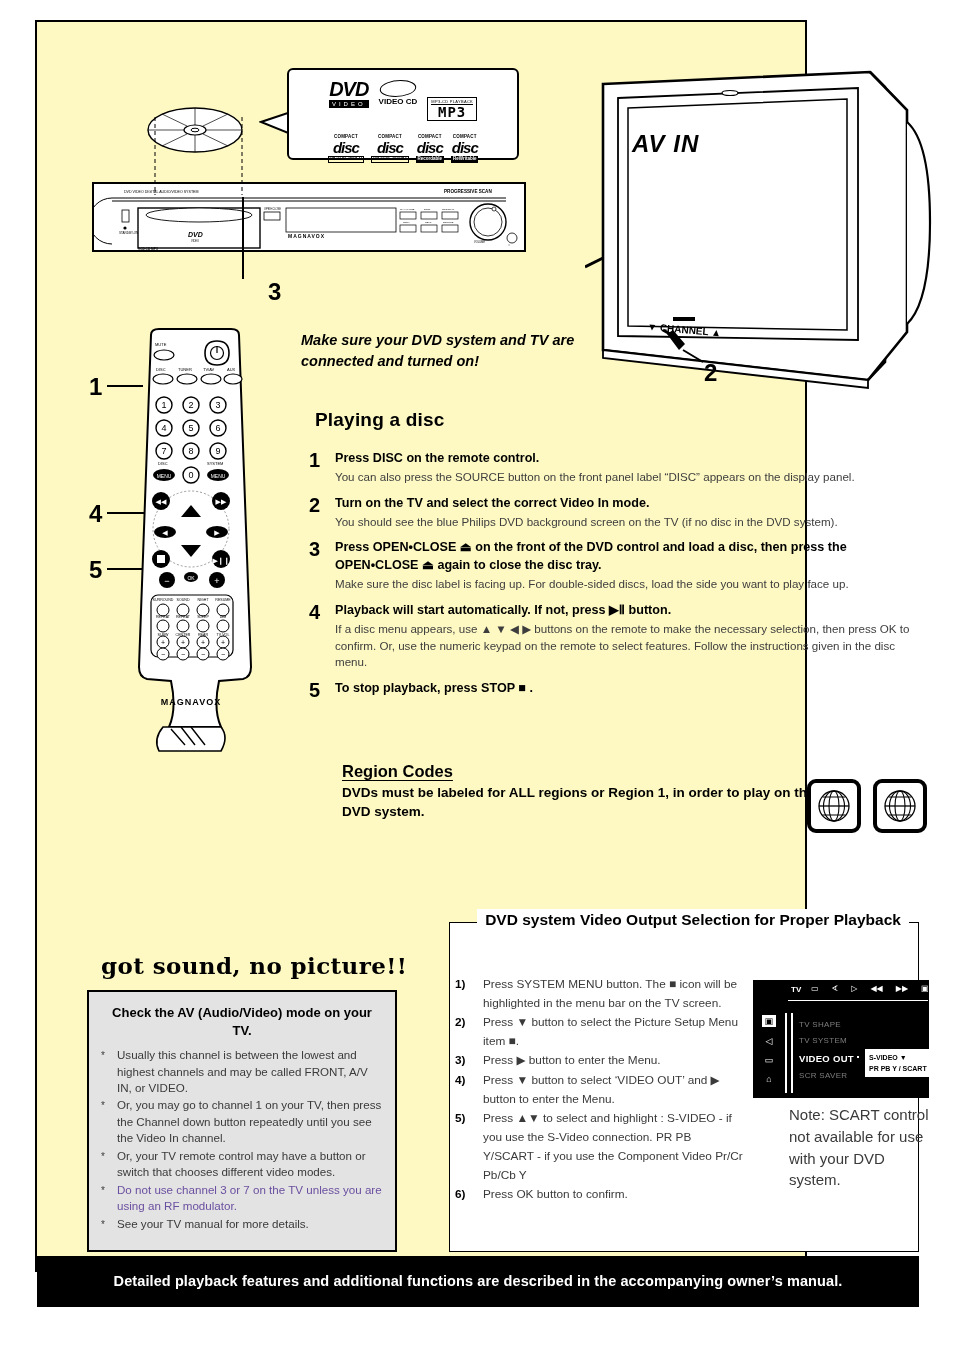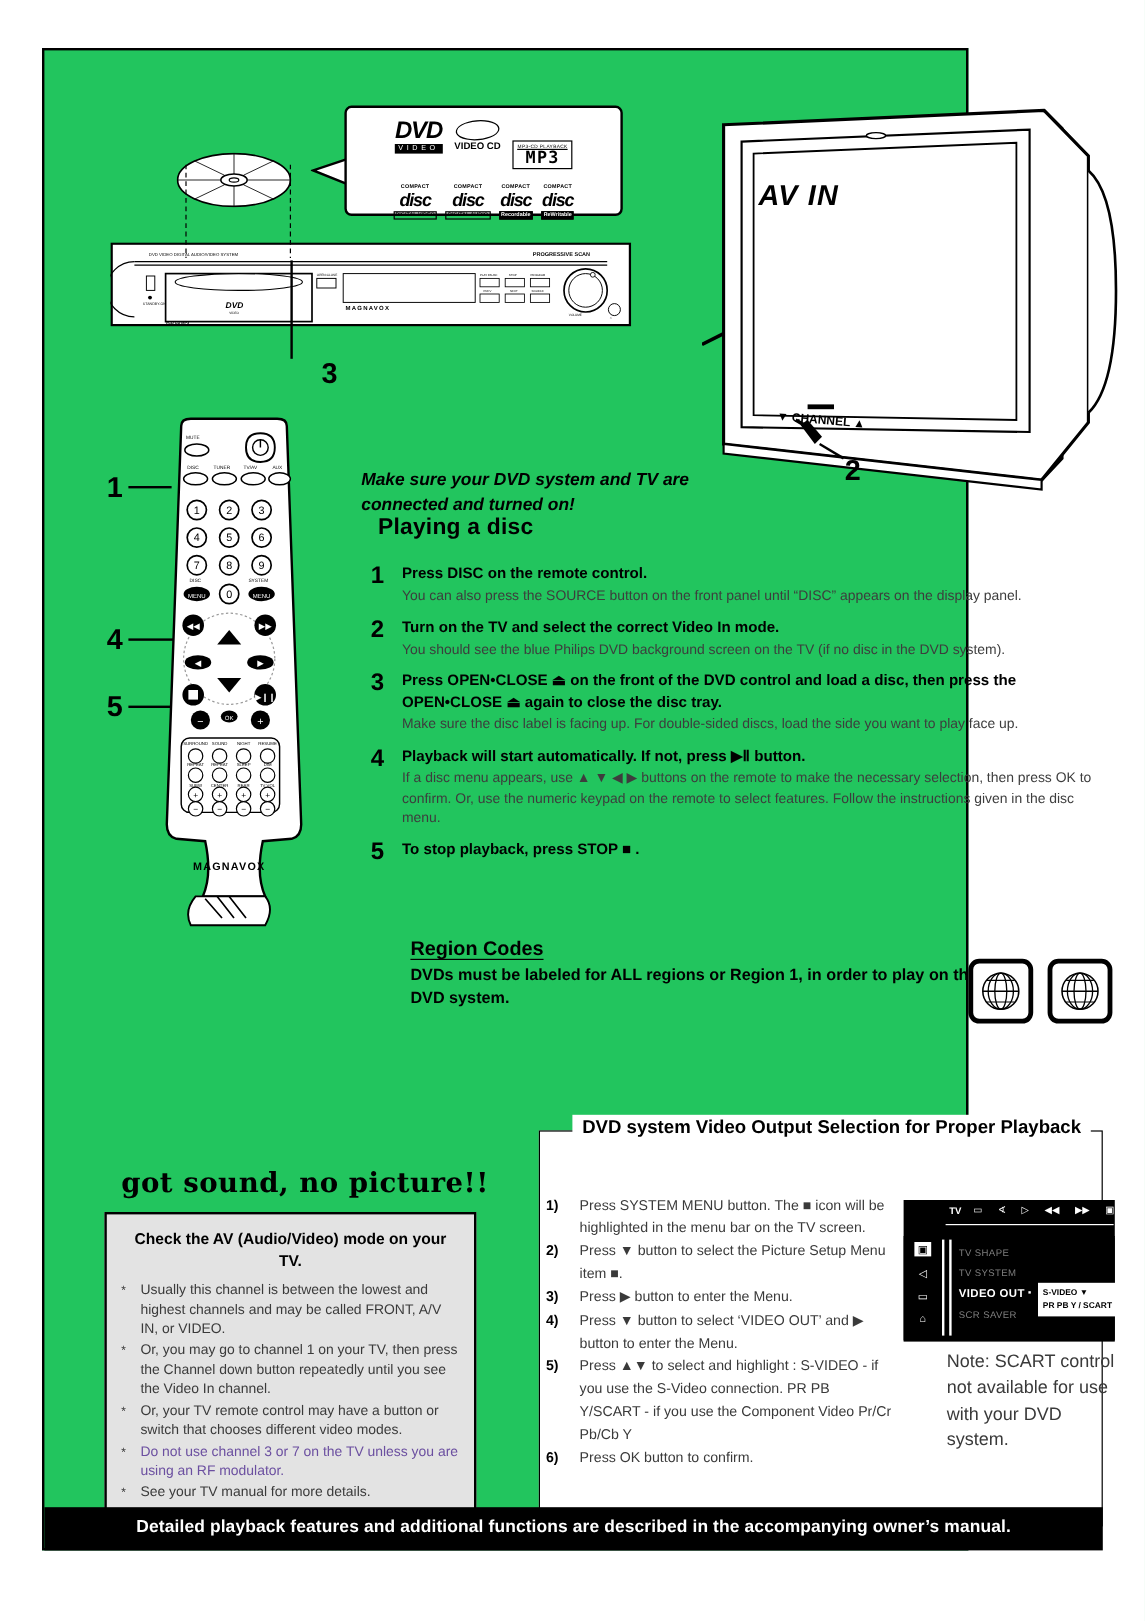--- a/index.html
+++ b/index.html
@@ -1,22 +1,22 @@
 <!DOCTYPE html>
 <html><head>
 <meta charset="utf-8">
 <style>
   html,body{margin:0;padding:0;background:#fff;}
   body{
     width:954px;height:1351px;position:relative;overflow:hidden;
     font-family:"Liberation Sans", sans-serif;color:#000;
   }
   .page-frame{
-    position:absolute;left:35px;top:40px;width:772px;height:1252px;
-    border:2.5px solid #000;box-sizing:border-box;background:#22c55e;
+    position:absolute;left:35px;top:20px;width:772px;height:1252px;
+    border:2.5px solid #000;box-sizing:border-box;background:#fef9c3;
   }
 
   
   .disc-logos{
     position:absolute;left:250px;top:46px;width:228px;height:88px;
     border:2px solid #000;border-radius:6px;background:#fff;
     display:flex;flex-direction:column;justify-content:center;align-items:center;gap:4px;
   }
   .logo-row{display:flex;align-items:center;justify-content:center;gap:10px;}
   .logo-row.r2{gap:7px;}
@@ -68,21 +68,21 @@
   .callnum.n5{left:52px;top:534px;}
 
   .lead-line{position:absolute;background:#000;}
 
   
   .remote{position:absolute;left:88px;top:305px;width:140px;height:430px;}
 
   
   .intro{
     position:absolute;left:264px;top:308px;width:320px;
-    font-size:14.5px;font-weight:bold;font-style:italic;line-height:1.45;margin-top:40px;
+    font-size:14.5px;font-weight:bold;font-style:italic;line-height:1.45;
   }
   .playing-title{
     position:absolute;left:278px;top:387px;font-size:19px;font-weight:bold;letter-spacing:.2px;
   }
   .steps{position:absolute;left:272px;top:428px;width:615px;}
   .step{display:flex;margin-bottom:9px;}
   .step-num{
     width:26px;flex:0 0 26px;font-size:20px;font-weight:bold;line-height:1.05;
   }
   .step-body{flex:1;}
@@ -162,21 +162,21 @@
     font-size:7px;font-weight:bold;padding:3px 4px;line-height:1.6;
   }
   .tm-dot{position:absolute;left:104px;top:45px;width:2px;height:2px;background:#fff;}
   .vo-note{
     position:absolute;left:752px;top:1082px;width:140px;font-size:15px;color:#3a3a3a;
     line-height:1.45;
   }
 
   
   .footer{
-    position:absolute;left:37px;top:1256px;width:882px;height:36px;background:#000;
+    position:absolute;left:37px;top:1256px;width:882px;height:51px;background:#000;
     color:#fff;display:flex;align-items:center;justify-content:center;text-align:center;
   }
   .footer span{font-size:14.5px;font-weight:bold;line-height:1.45;letter-spacing:.1px;}
 </style>
 </head>
 <body>
 
 <div class="page-frame">
 
   <svg class="disc-art" viewBox="0 0 96 46">
@@ -448,21 +448,21 @@
 
   <div class="intro">Make sure your DVD system and TV are connected and turned on!</div>
 
   <div class="playing-title">Playing a disc</div>
 
   <div class="steps">
     <div class="step">
       <div class="step-num">1</div>
       <div class="step-body">
         <div class="step-head">Press DISC on the remote control.</div>
-        <div class="step-desc">You can also press the SOURCE button on the front panel until “DISC” appears on the display panel.</div>
+        <div class="step-desc">You can also press the SOURCE button on the front panel label “DISC” appears on the display panel.</div>
       </div>
     </div>
     <div class="step">
       <div class="step-num">2</div>
       <div class="step-body">
         <div class="step-head">Turn on the TV and select the correct Video In mode.</div>
         <div class="step-desc">You should see the blue Philips DVD background screen on the TV (if no disc in the DVD system).</div>
       </div>
     </div>
     <div class="step">

